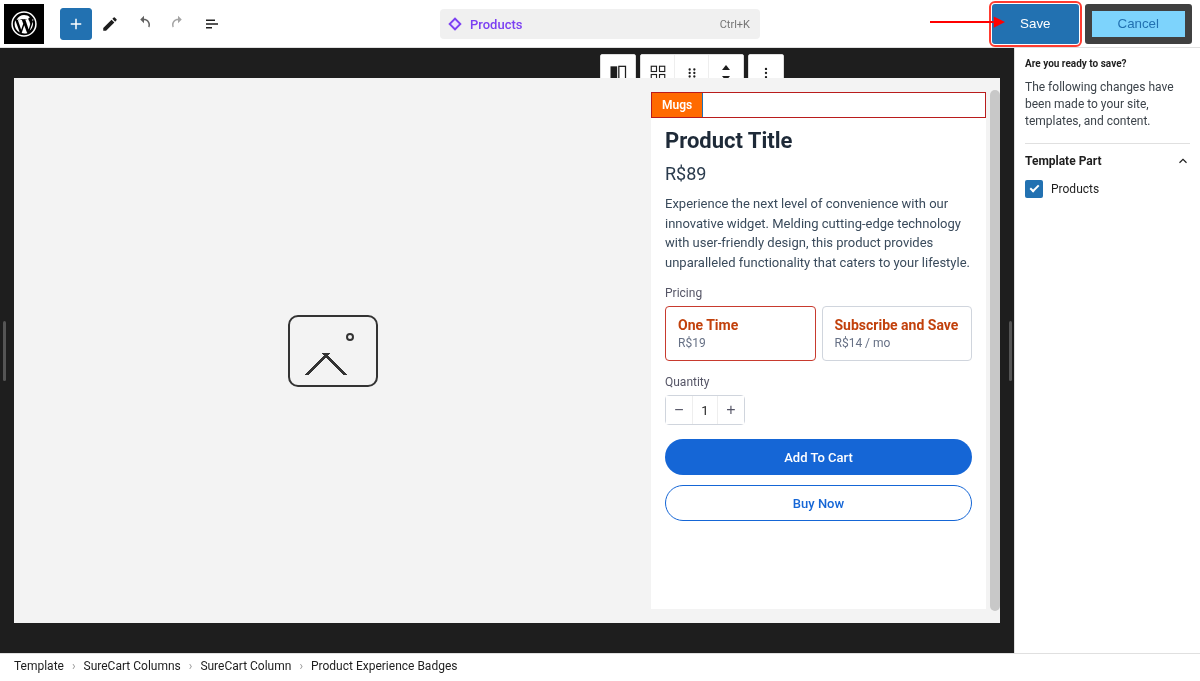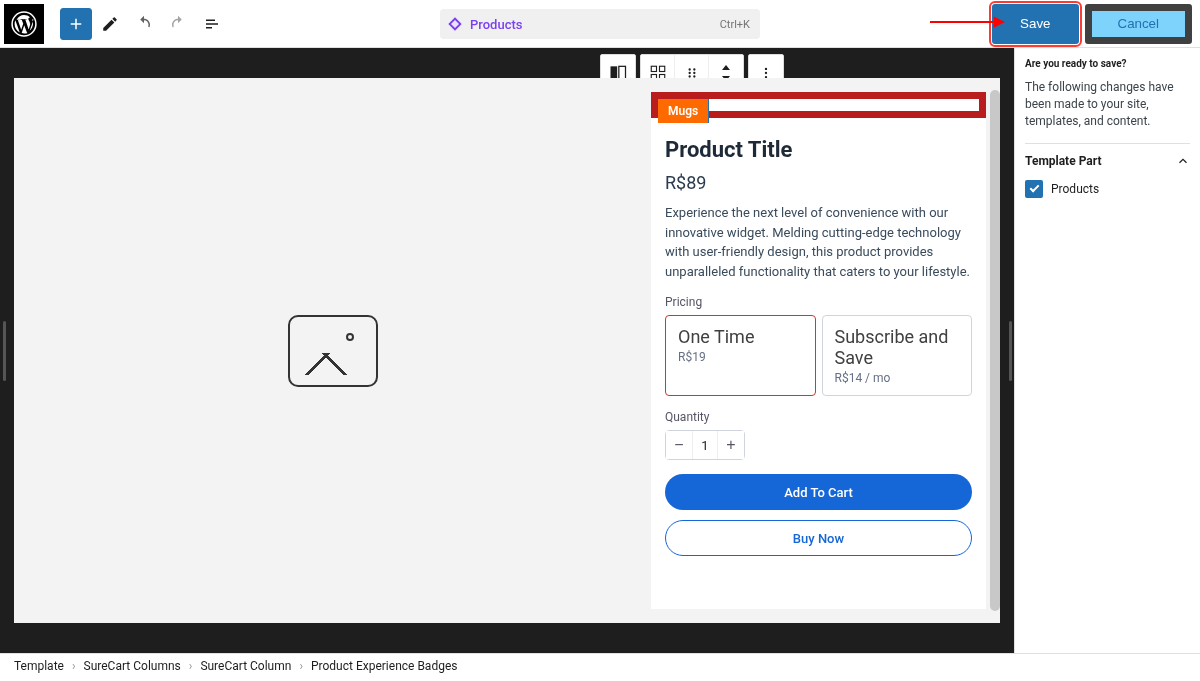--- a/index.html
+++ b/index.html
@@ -39,30 +39,30 @@
 .float-tb .grp{background:#fff;border:1px solid #ddd;display:flex;height:38px;border-radius:2px}
 .float-tb button{width:34px;background:#fff;border:0;border-right:1px solid #eee;display:flex;align-items:center;justify-content:center;cursor:pointer}
 .float-tb button:last-child{border-right:0}
 
 .canvas-left{flex:1;display:flex;align-items:center;justify-content:center}
 .img-ph{width:90px;height:72px;border:2px solid #333;border-radius:10px;position:relative}
 .img-ph:before{content:"";position:absolute;width:8px;height:8px;border:2px solid #333;border-radius:50%;top:16px;right:22px}
 .img-ph:after{content:"";position:absolute;bottom:10px;left:10px;right:10px;height:22px;background:linear-gradient(135deg,transparent 46%,#333 46%,#333 52%,transparent 52%),linear-gradient(45deg,transparent 36%,#333 36%,#333 42%,transparent 42%);background-repeat:no-repeat;background-size:55% 100%,70% 100%;background-position:left bottom,right bottom}
 
 .canvas-right{width:335px;background:#fff;margin:14px 14px 14px 0;padding:0 0 18px 0;font-family:inherit;font-size:13px;overflow:hidden}
-.badge-row{border:7px solid #b91c1c;margin:0 0 19px 0;height:26px;display:flex;align-items:flex-start}
+.badge-row{border:1px solid #b91c1c;margin:0 0 10px 0;height:26px;display:flex;align-items:flex-start}
 .badge{background:#ff6a00;color:#fff;font-size:12px;font-weight:600;padding:5px 10px;border-right:1px solid #2271b1}
 .canvas-right h2{margin:0 14px 6px;font-size:22px;font-weight:700;color:#1e2a38}
 .canvas-right .price{margin:10px 14px 10px;font-size:18px;color:#2a3b4d}
 .canvas-right .desc{margin:0 14px 14px;font-size:13px;line-height:1.5;color:#3a4b5c}
 .canvas-right .lbl{margin:0 14px 6px;font-size:12px;color:#556}
 .price-opts{margin:0 14px 14px;display:flex;gap:6px}
 .price-opt{flex:1;border:1px solid #d0d5dd;border-radius:4px;padding:10px 12px}
 .price-opt.sel{border-color:#c83a2e}
-.price-opt .t{font-weight:400;font-size:18px;color:#404040}
+.price-opt .t{font-weight:700;font-size:14px;color:#c2410c}
 .price-opt .s{font-size:12px;color:#667085;margin-top:3px}
 .qty{margin:0 14px 14px;display:flex;border:1px solid #d0d5dd;border-radius:4px;width:80px;height:30px}
 .qty button{flex:0 0 26px;border:0;background:#fff;font-size:16px;color:#556;cursor:pointer}
 .qty div{flex:1;display:flex;align-items:center;justify-content:center;border-left:1px solid #eee;border-right:1px solid #eee}
 .cta{margin:0 14px 10px;height:36px;border-radius:18px;display:flex;align-items:center;justify-content:center;font-weight:500;cursor:pointer}
 .cta.fill{background:#1566d6;color:#fff;border:0}
 .cta.outl{background:#fff;color:#1566d6;border:1px solid #1566d6}
 
 
 .inspector{width:186px;border-left:1px solid #e0e0e0;padding:10px 10px;font-size:12px;display:flex;flex-direction:column}

